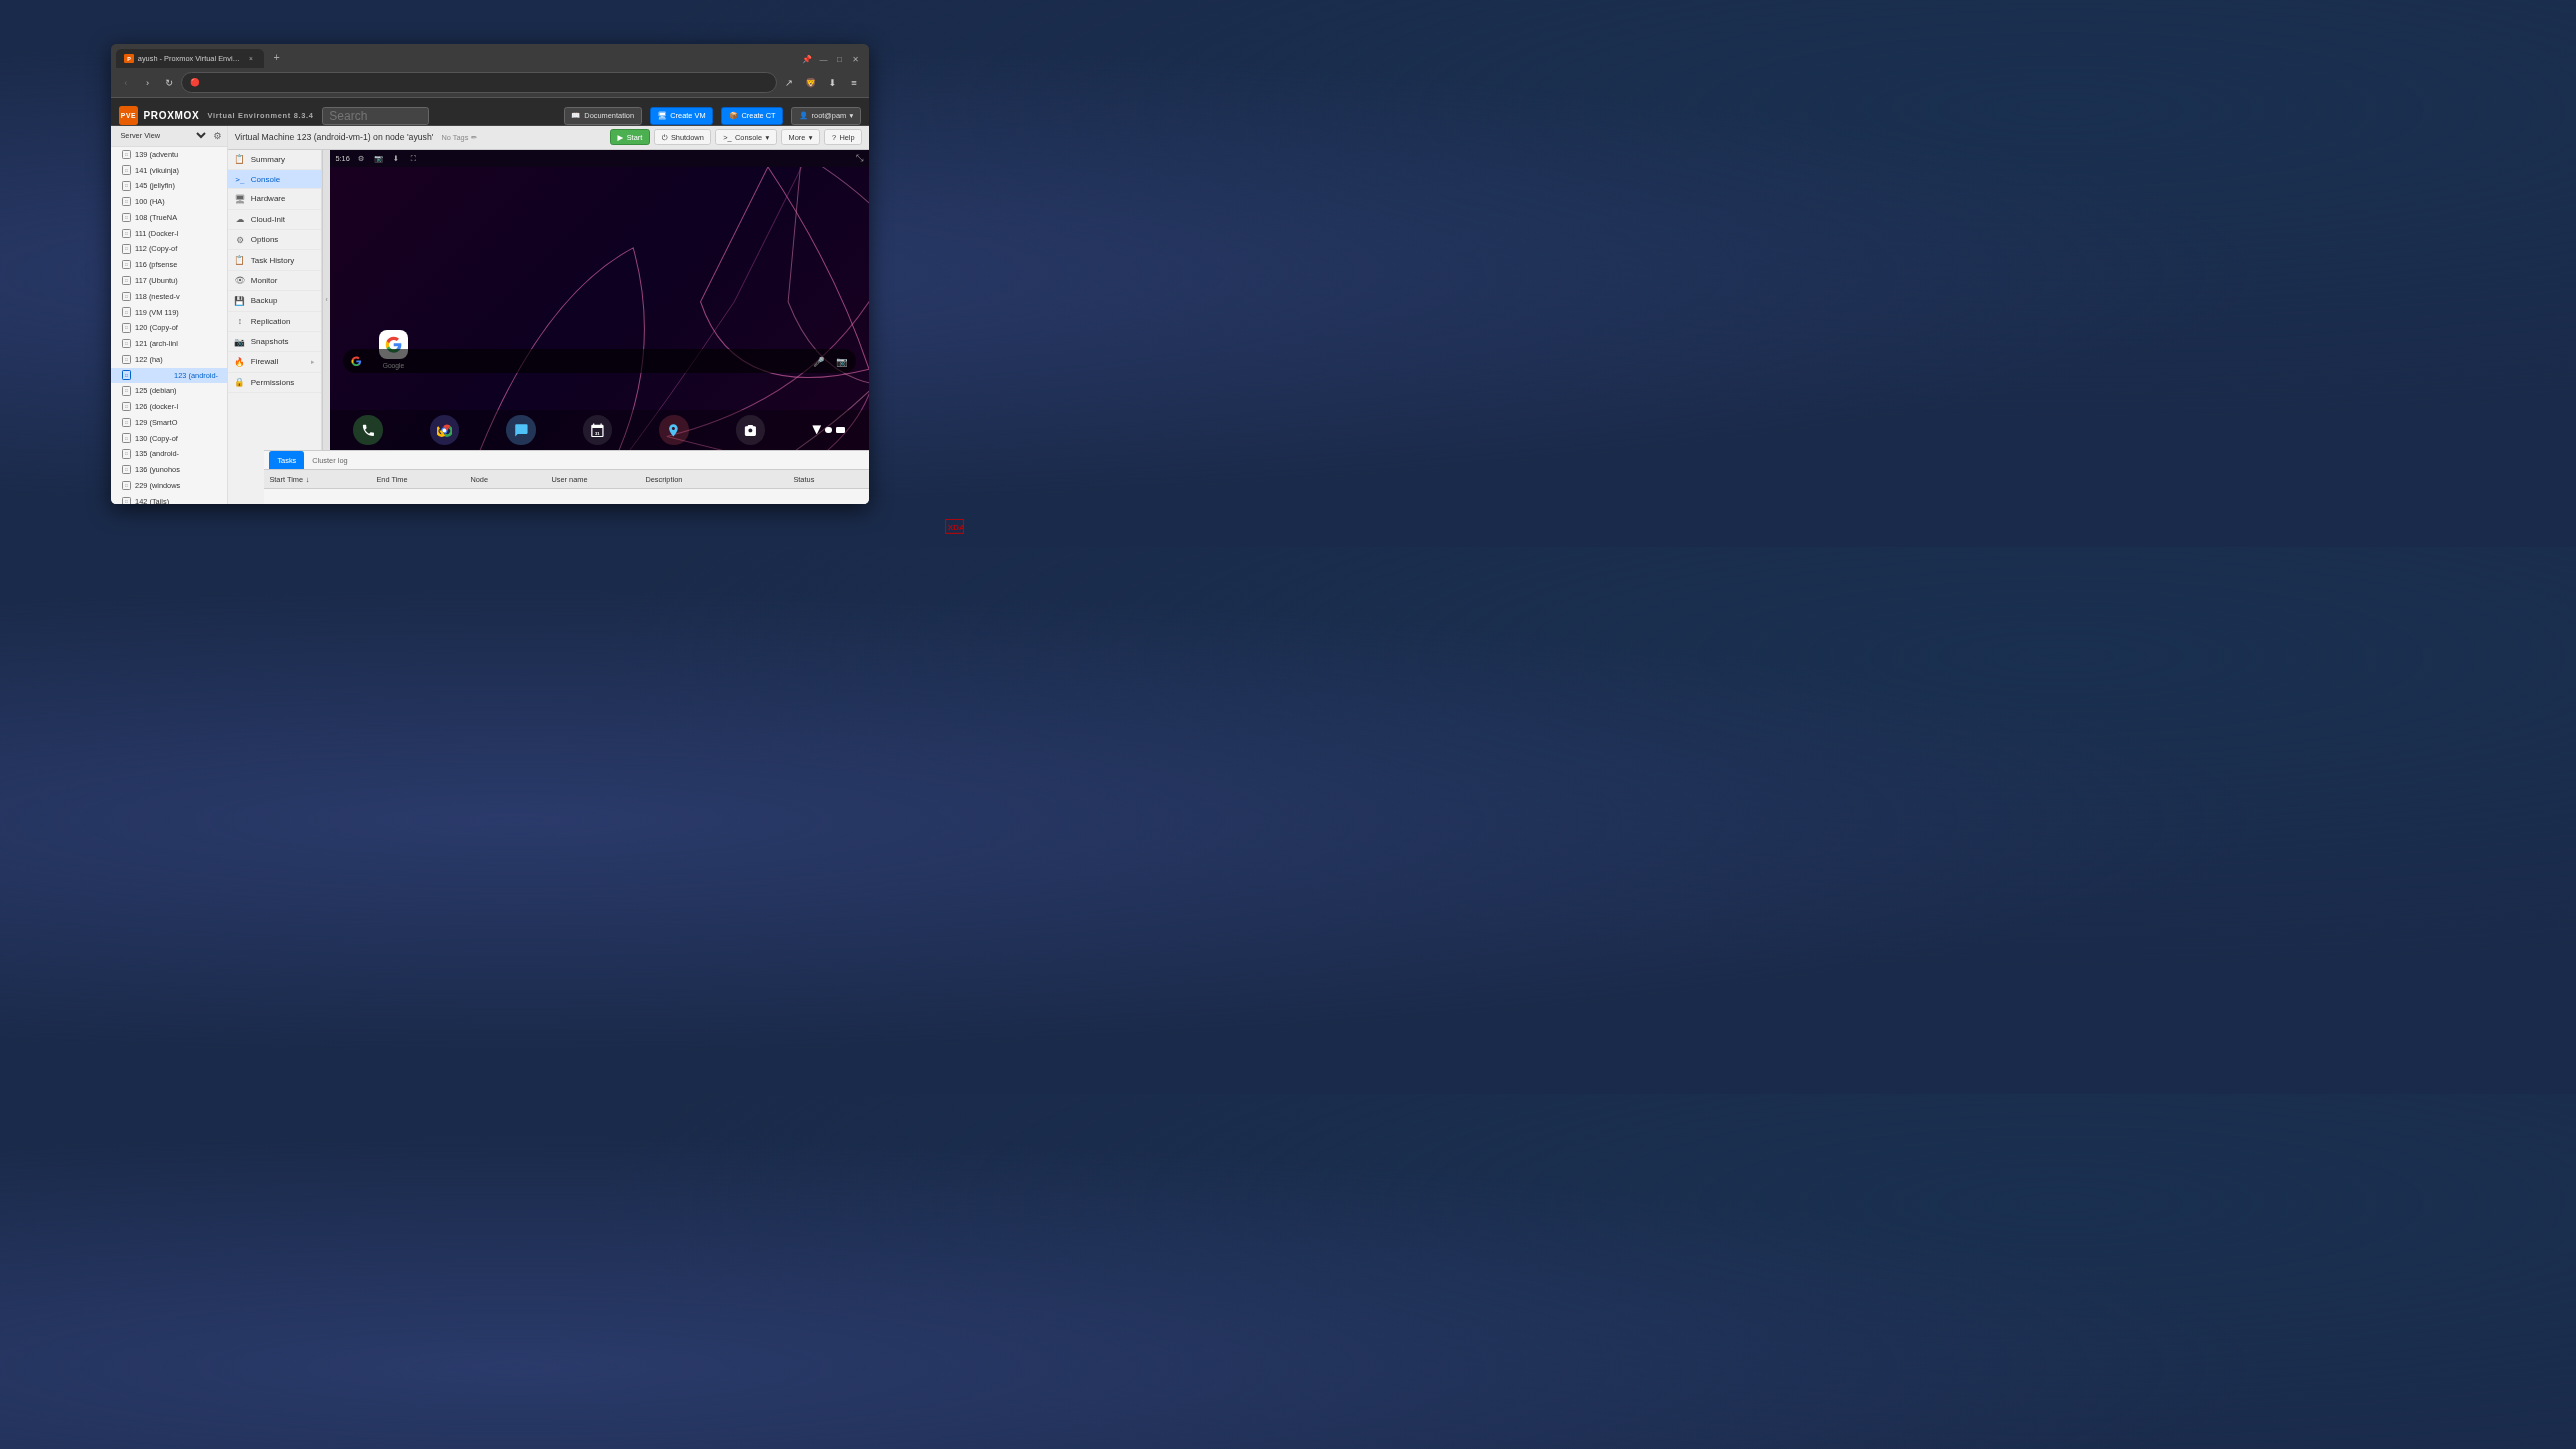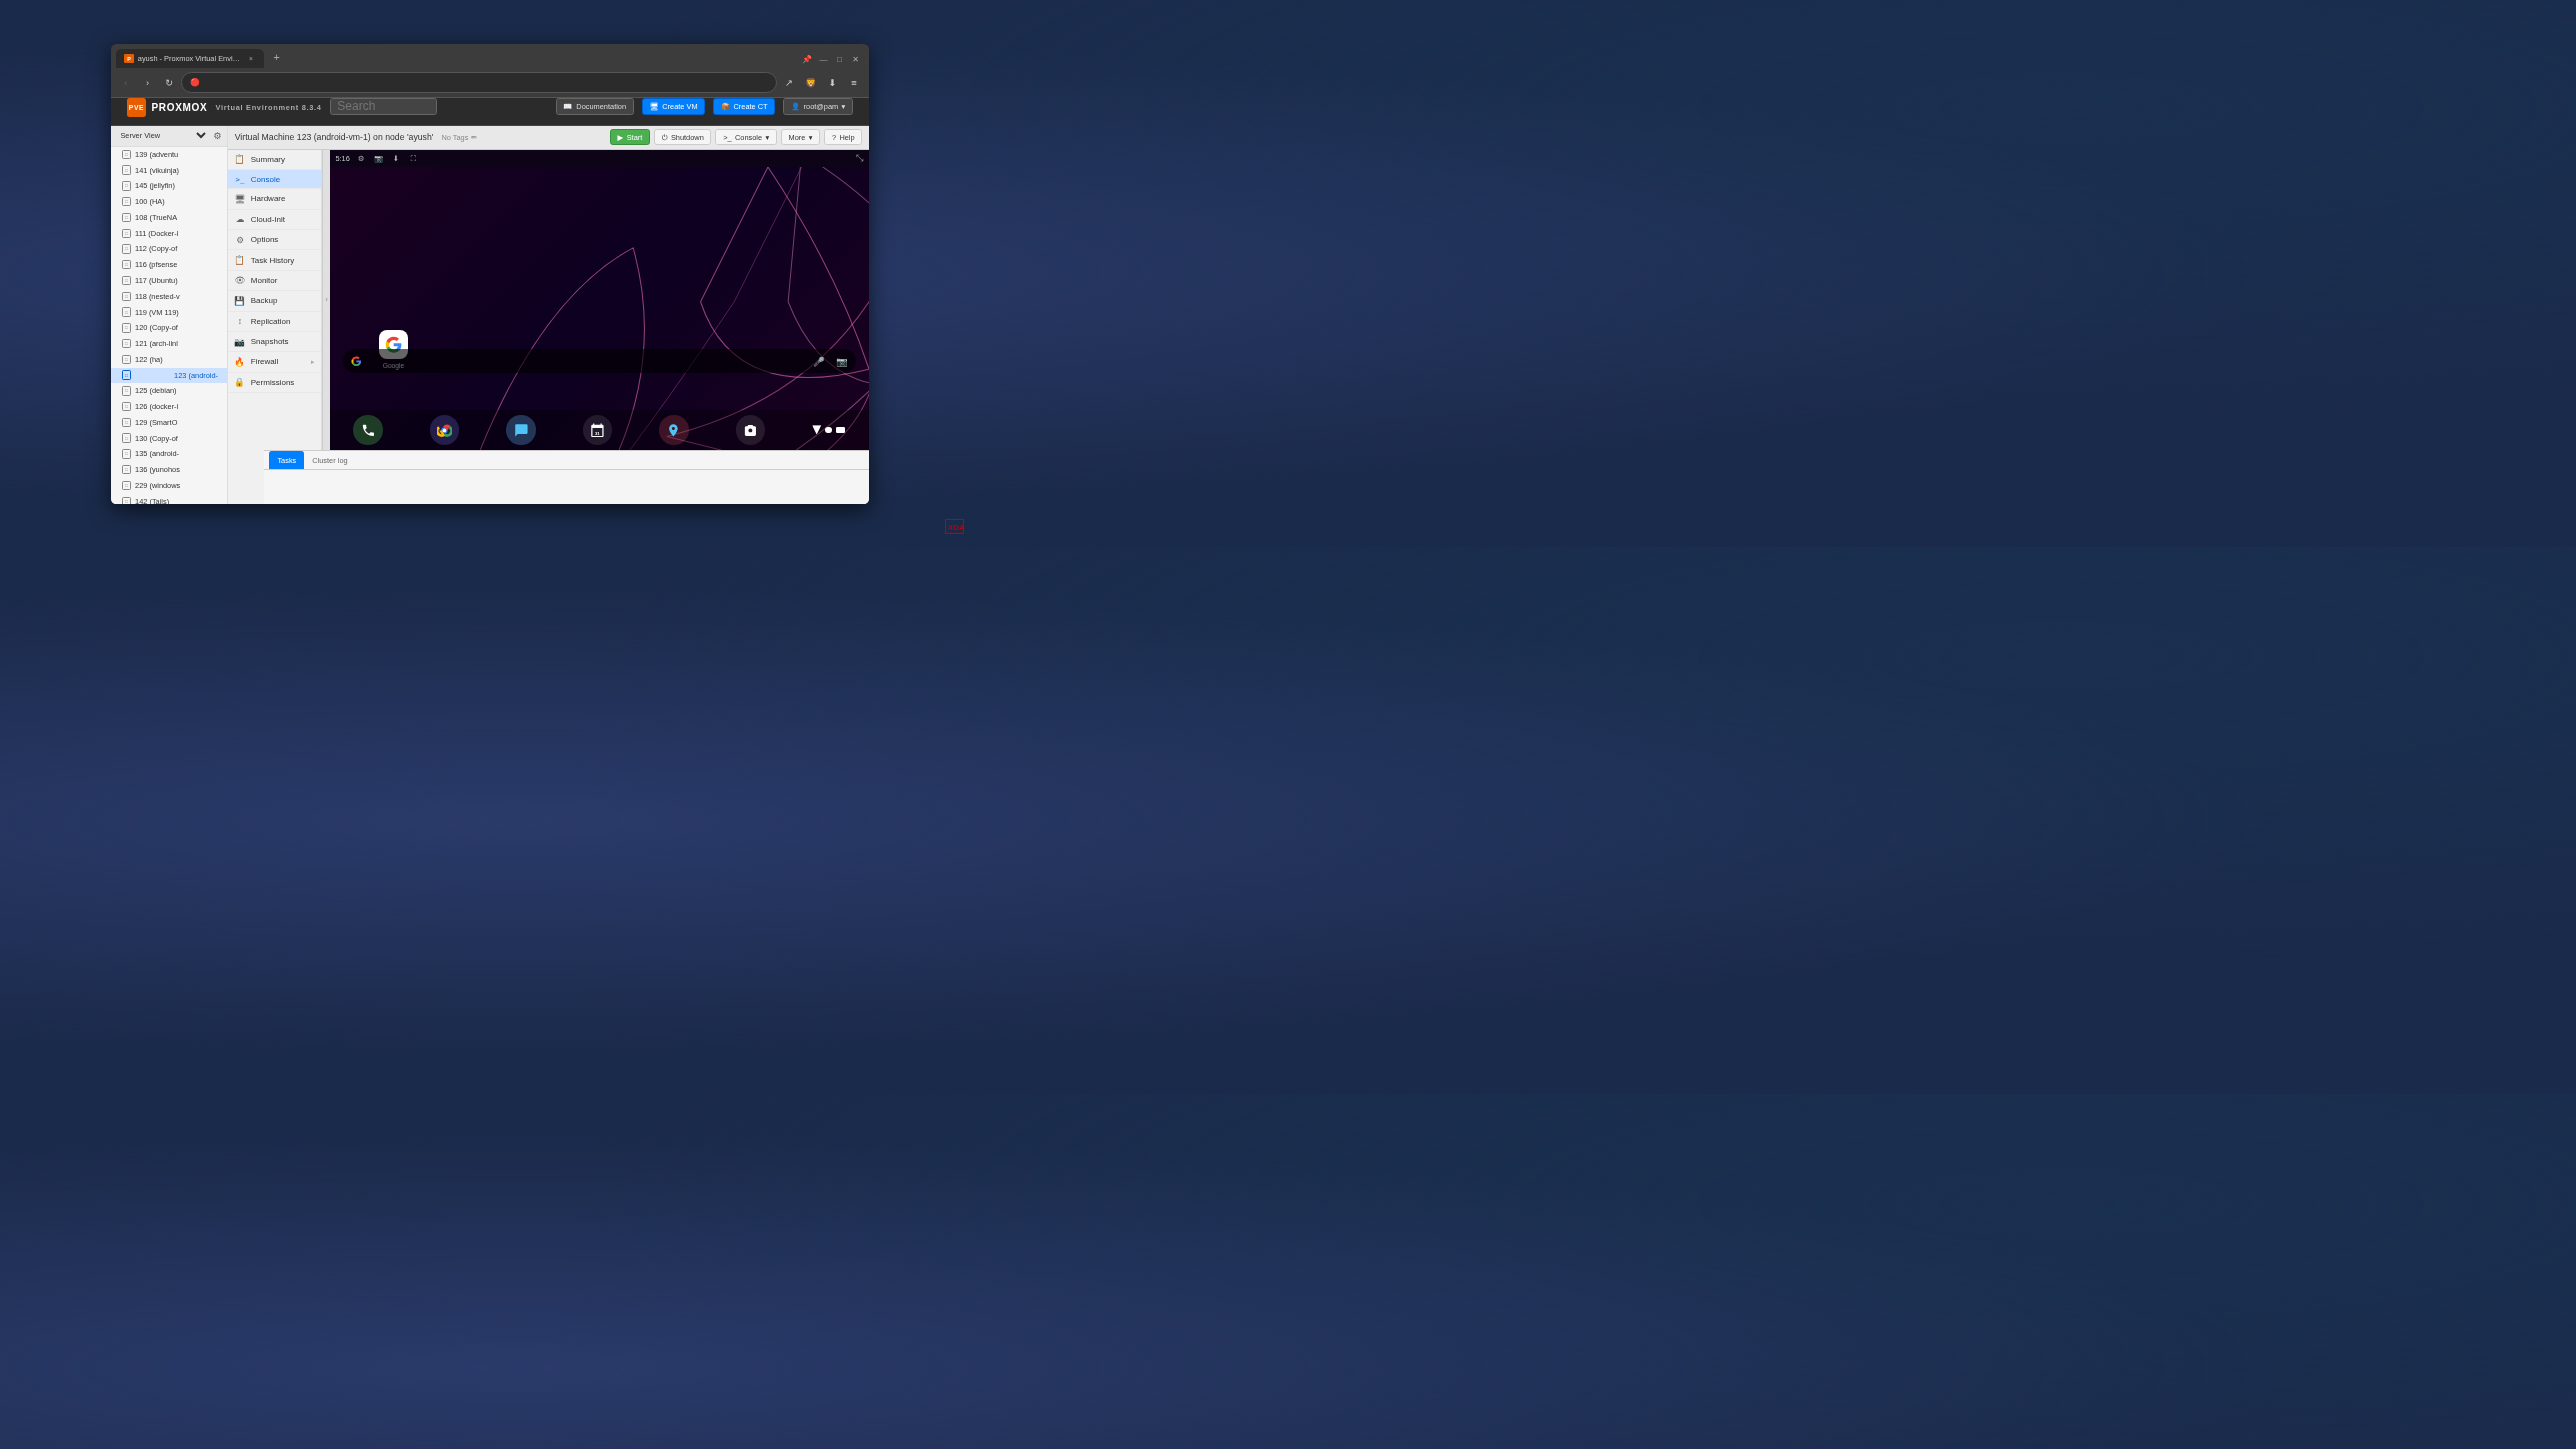--- a/index.html
+++ b/index.html
@@ -185,22 +185,22 @@
       flex-direction: column;
       background: #f0f0f0;
       overflow: hidden;
     }
 
     
     .proxmox-header {
       background: #2b2b2b;
       height: 28px;
       display: flex;
-      align-items: flex-start;
-      padding: 0 16px;
+      align-items: flex-end;
+      padding: 0 8px;
       gap: 8px;
       border-bottom: 0.7px solid #444;
     }
 
     .proxmox-logo {
       display: flex;
       align-items: center;
       gap: 5.4px;
       font-weight: bold;
       color: #fff;
@@ -1136,20 +1136,43 @@
             </div>
           </div>
 
         </div>
 
         <div class="bottom-panel">
           <div class="bottom-tabs">
             <div class="bottom-tab active">Tasks</div>
             <div class="bottom-tab">Cluster log</div>
           </div>
+          <div class="task-table">
+            <div class="task-header">
+              <div class="task-header-cell">
+                <span>Start Time</span>
+                <span>↓</span>
+              </div>
+              <div class="task-header-cell">
+                <span>End Time</span>
+              </div>
+              <div class="task-header-cell">
+                <span>Node</span>
+              </div>
+              <div class="task-header-cell">
+                <span>User name</span>
+              </div>
+              <div class="task-header-cell">
+                <span>Description</span>
+              </div>
+              <div class="task-header-cell">
+                <span>Status</span>
+              </div>
+            </div>
+          </div>
         </div>
 
       </div>
 
     </div>
 
   </div>
 
 </div>
 

